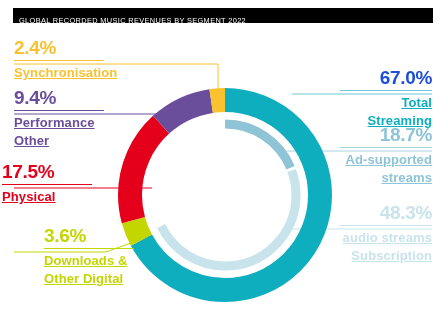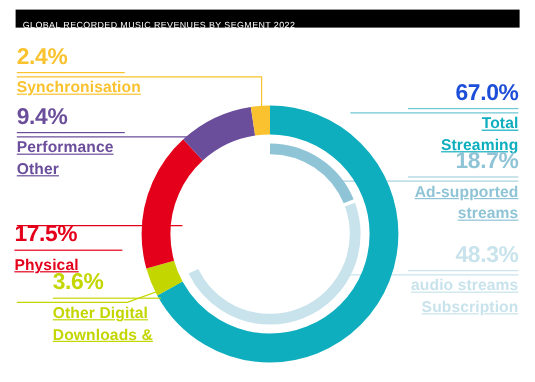--- a/index.html
+++ b/index.html
@@ -78,21 +78,21 @@
     text-decoration: underline;
   }
   .callout.right .pct,
   .callout.right .name {
     text-align: right;
   }
 
   
   #callout-sync       { left: 14px;  top: 38px;  width: 90px; }
   #callout-perf       { left: 14px;  top: 88px;  width: 90px; }
-  #callout-physical   { left: 12px;  top: 162px; width: 90px; margin-top: 24px; }
+  #callout-physical   { left: 2px;  top: 162px; width: 90px; }
   #callout-downloads  { left: 14px;  top: 226px; width: 90px; margin-left: 30px; }
   #callout-total      { left: 340px; top: 68px;  width: 92px; }
   #callout-ad         { left: 340px; top: 125px; width: 92px; }
   #callout-sub        { left: 340px; top: 203px; width: 92px; }
 </style>
 </head>
 <body>
 
 <div id="infographic">
 
@@ -155,22 +155,22 @@
   <div class="callout left" id="callout-physical">
     <div class="pct" style="color:#E4001B">17.5%</div>
     <div class="rule" style="background:#E4001B"></div>
     <div class="name" style="color:#E4001B">Physical</div>
   </div>
 
   <div class="callout left" id="callout-downloads">
     <div class="pct" style="color:#C4D600">3.6%</div>
     <div class="rule" style="background:#C4D600"></div>
     <div class="name" style="color:#C4D600">
+      <div>Downloads &amp;</div>
       <div>Other Digital</div>
-      <div>Downloads &amp;</div>
     </div>
   </div>
 
   <div class="callout right" id="callout-total">
     <div class="pct" style="color:#1d4ed8">67.0%</div>
     <div class="rule" style="background:#6FC9D4"></div>
     <div class="name" style="color:#0FAEBE">Total Streaming</div>
   </div>
 
   <div class="callout right" id="callout-ad">

